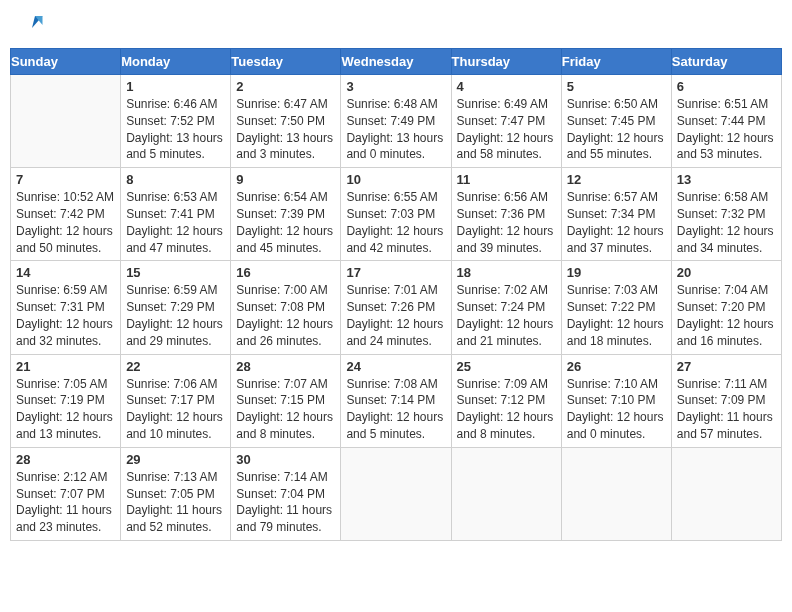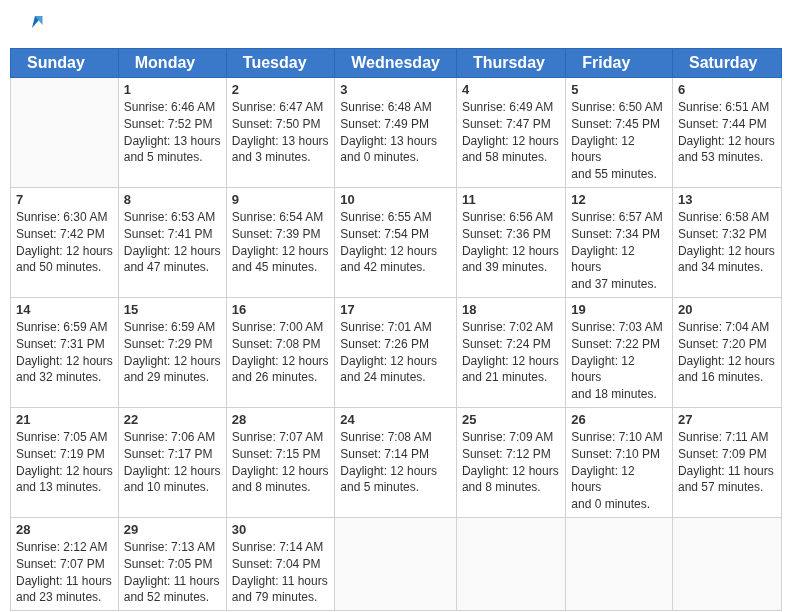--- a/index.html
+++ b/index.html
@@ -54,23 +54,23 @@
       color: #555;
     }
     .calendar {
       width: 100%;
       border-collapse: collapse;
       border: 1px solid #ccc;
     }
     .calendar th {
       background-color: #3a78c9;
       color: #fff;
-      padding: 5px 16px;
+      padding: 5px 0;
       text-align: left;
-      font-size: 16px;
+      font-size: 13px;
       font-weight: bold;
       border: 1px solid #2a68b9;
       margin-top: 29px;
     }
     .calendar td {
       vertical-align: top;
       border: 1px solid #d0d0d0;
       padding: 4px 5px;
       width: 110px;
       min-height: 90px;
@@ -151,33 +151,33 @@
           <div class="day-info"><span>Sunrise: 6:50 AM</span><br><span>Sunset: 7:45 PM</span><br><span>Daylight: 12 hours</span><br><span>and 55 minutes.</span></div>
         </td>
         <td>
           <span class="day-number">6</span>
           <div class="day-info"><span>Sunrise: 6:51 AM</span><br><span>Sunset: 7:44 PM</span><br><span>Daylight: 12 hours</span><br><span>and 53 minutes.</span></div>
         </td>
       </tr>
       <tr class="week-row">
         <td>
           <span class="day-number">7</span>
-          <div class="day-info"><span>Sunrise: 6:30 AM</span><br><span>Sunset: 7:42 PM</span><br><span>Daylight: 12 hours</span><br><span>and 50 minutes.</span></div>
+          <div class="day-info"><span>Sunrise: 10:52 AM</span><br><span>Sunset: 7:42 PM</span><br><span>Daylight: 12 hours</span><br><span>and 50 minutes.</span></div>
         </td>
         <td>
           <span class="day-number">8</span>
           <div class="day-info"><span>Sunrise: 6:53 AM</span><br><span>Sunset: 7:41 PM</span><br><span>Daylight: 12 hours</span><br><span>and 47 minutes.</span></div>
         </td>
         <td>
           <span class="day-number">9</span>
           <div class="day-info"><span>Sunrise: 6:54 AM</span><br><span>Sunset: 7:39 PM</span><br><span>Daylight: 12 hours</span><br><span>and 45 minutes.</span></div>
         </td>
         <td>
           <span class="day-number">10</span>
-          <div class="day-info"><span>Sunrise: 6:55 AM</span><br><span>Sunset: 7:54 PM</span><br><span>Daylight: 12 hours</span><br><span>and 42 minutes.</span></div>
+          <div class="day-info"><span>Sunrise: 6:55 AM</span><br><span>Sunset: 7:03 PM</span><br><span>Daylight: 12 hours</span><br><span>and 42 minutes.</span></div>
         </td>
         <td>
           <span class="day-number">11</span>
           <div class="day-info"><span>Sunrise: 6:56 AM</span><br><span>Sunset: 7:36 PM</span><br><span>Daylight: 12 hours</span><br><span>and 39 minutes.</span></div>
         </td>
         <td>
           <span class="day-number">12</span>
           <div class="day-info"><span>Sunrise: 6:57 AM</span><br><span>Sunset: 7:34 PM</span><br><span>Daylight: 12 hours</span><br><span>and 37 minutes.</span></div>
         </td>
         <td>

